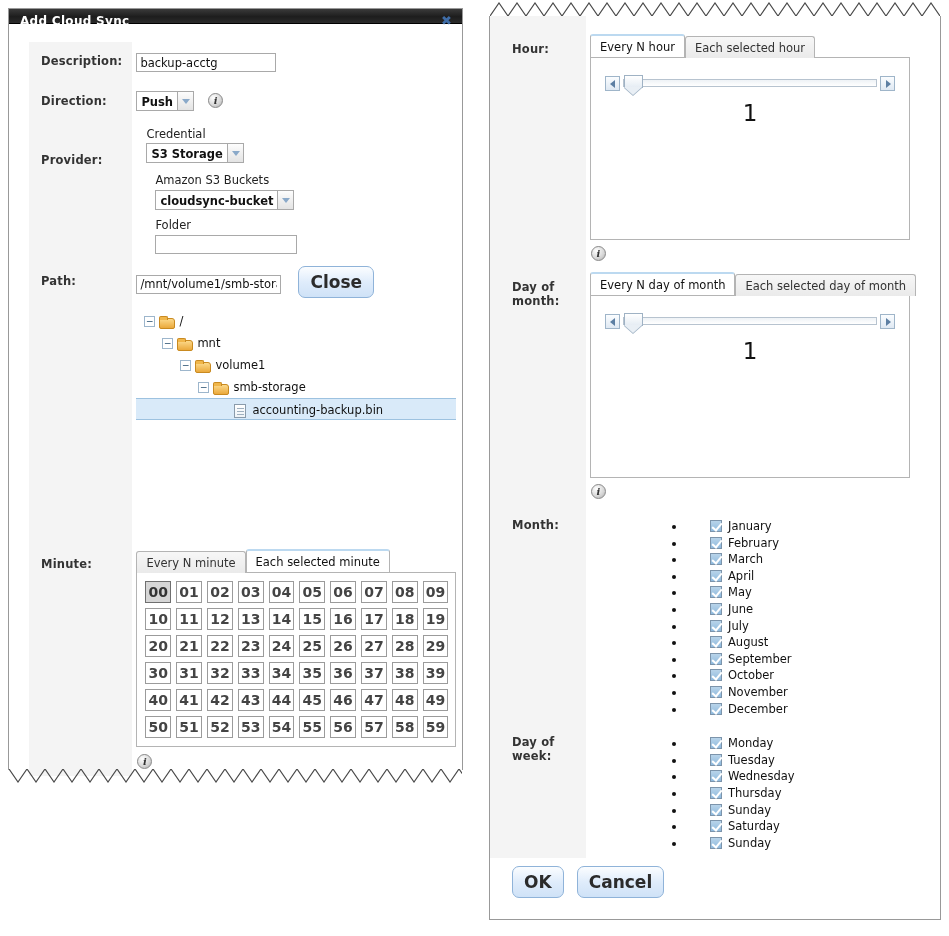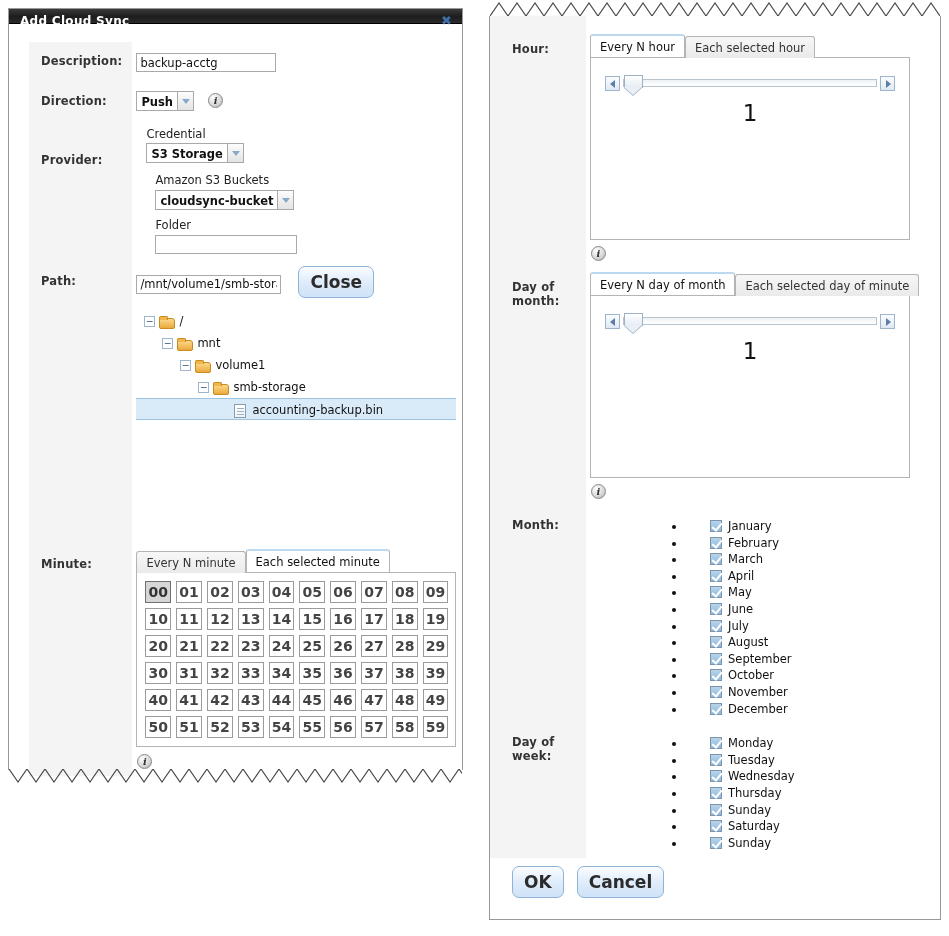--- a/index.html
+++ b/index.html
@@ -426,21 +426,21 @@
             <span class="infoicon">i</span>
           </div>
         </td>
       </tr>
 
       <tr>
         <td class="lbl-cell" style="height:222px;padding-top:12px;padding-left:22px;">Day of month:</td>
         <td class="val-cell" style="padding-top:4px;">
           <div class="tabs" id="dom-tabs">
                 <div class="tab active">Every N day of month</div>
-                <div class="tab">Each selected day of minute</div>
+                <div class="tab">Each selected day of month</div>
               </div>
           <div class="tabpanel" style="width:320px;height:183px;">
             <div class="slider-wrap">
               <div class="slider">
                 <span class="sarrow left"></span>
                 <span class="strack">
                   <span class="sthumb"></span>
                 </span>
                 <span class="sarrow right"></span>
               </div>

